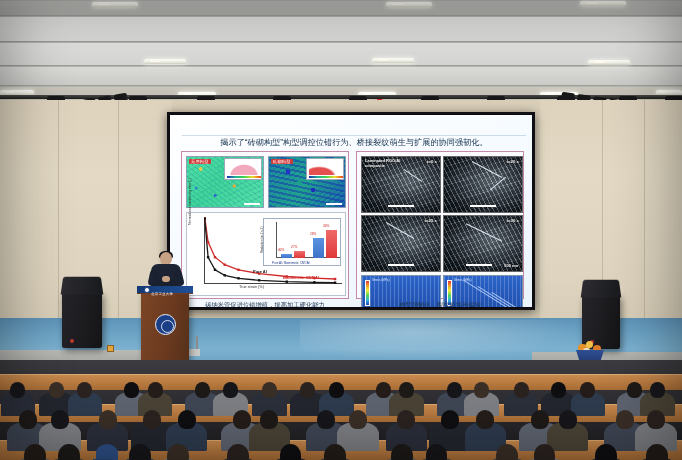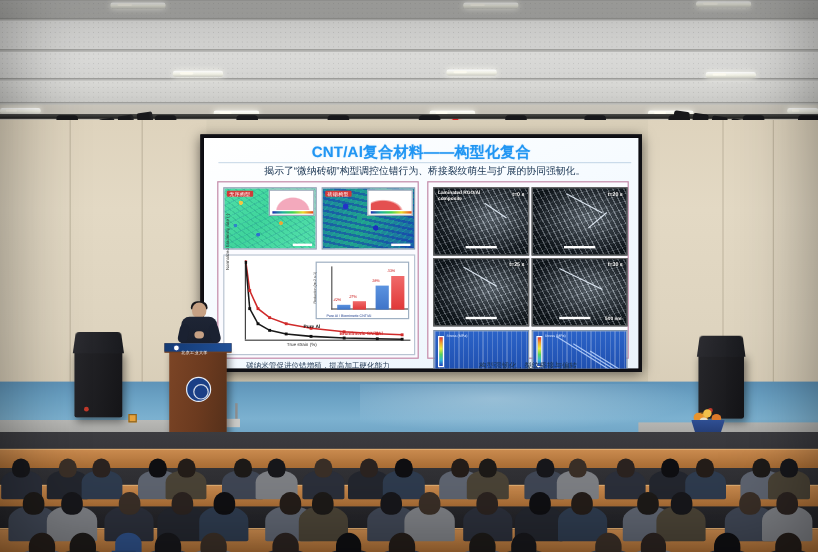--- a/index.html
+++ b/index.html
@@ -386,23 +386,22 @@
     <div class="door-notch"></div>
   </div>
   <div class="wall right">
     <i class="wall-seam" style="left:62px;"></i>
     <i class="wall-seam" style="left:104px;"></i>
   </div>
 
   <div class="screen-frame">
     <div class="slide">
 
-      <div class="slide-title">CNT/Al复合材料——构型化复合</div>
       <div class="title-rule"></div>
-      <div class="slide-sub">揭示了“微纳砖砌”构型调控位错行为、桥接裂纹萌生与扩展的协同强韧化。</div>
+      <div class="slide-sub">揭示了“砖砌构型”构型调控位错行为、桥接裂纹萌生与扩展的协同强韧化。</div>
 
       <div class="panel panel-l">
 
         <div class="kam k1">
           <span class="kam-tag">无序构型</span>
           <div class="kam-inset">
             <i class="hist pink"></i>
               <i class="hist-bar"></i>
           </div>
           <i class="kam-scale"></i>

